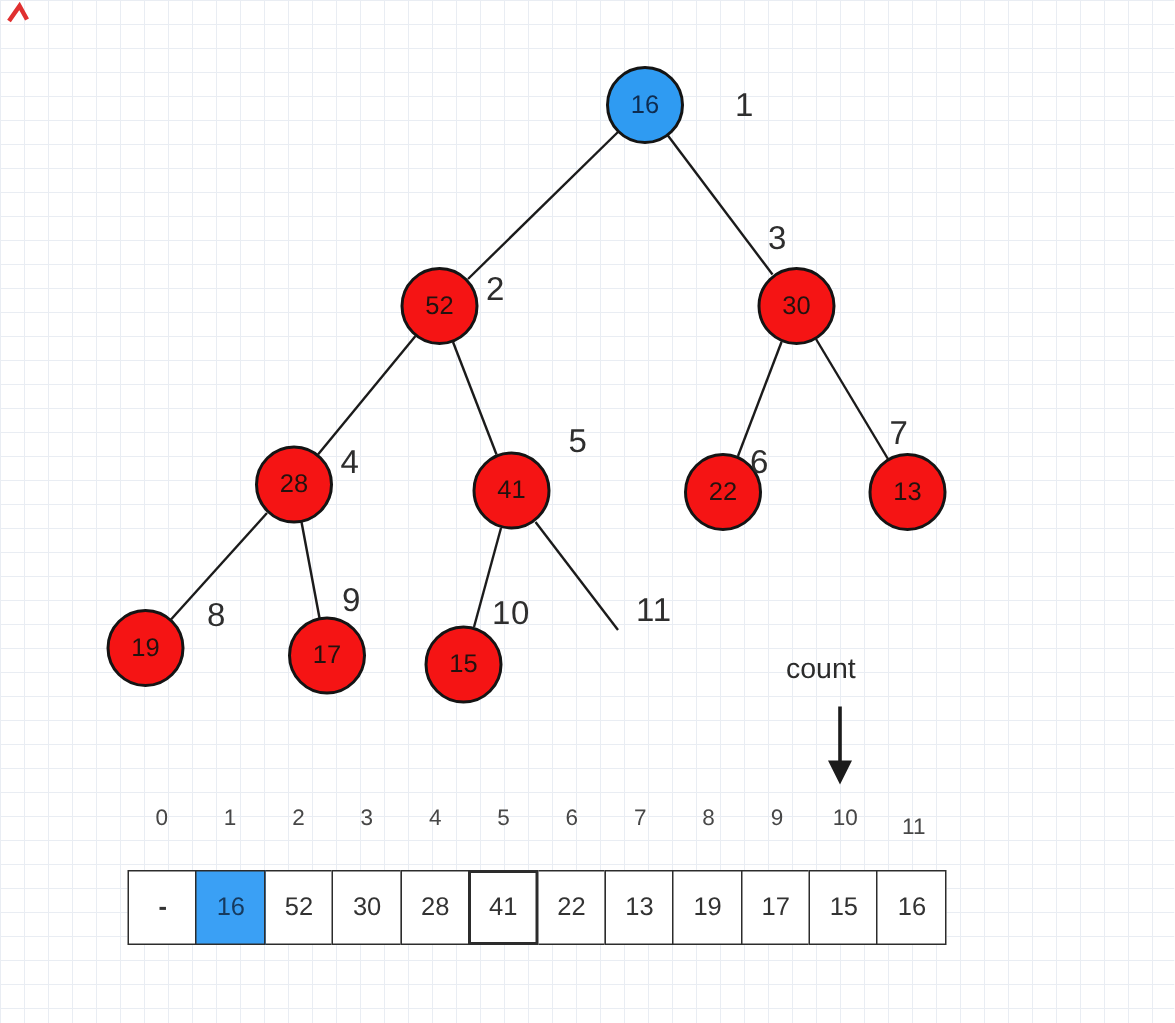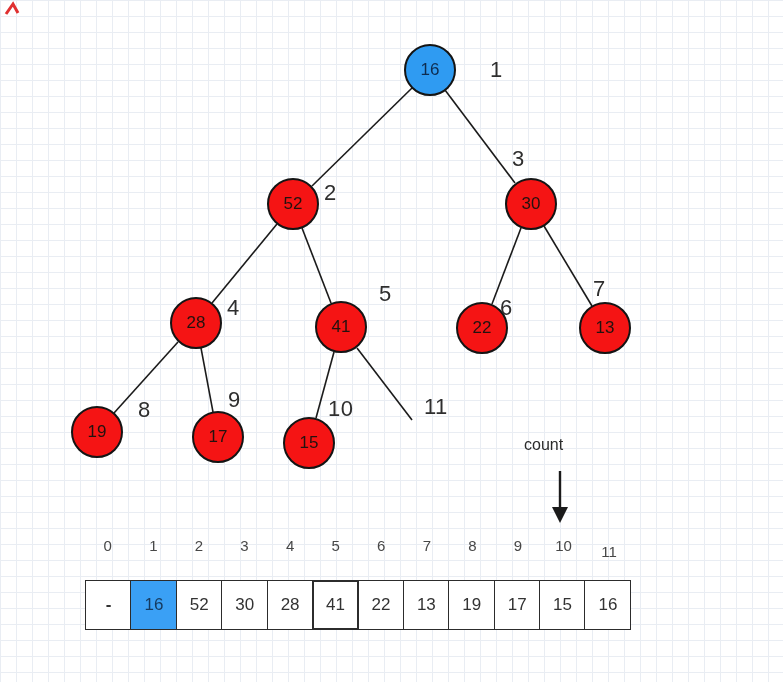--- a/index.html
+++ b/index.html
@@ -20,21 +20,21 @@
   .node{
     position:absolute; width:52px; height:52px; border-radius:50%;
     border:2px solid #141414; display:flex; align-items:center; justify-content:center;
     font-size:17px; color:#23120f;
   }
   .node.red{ background:var(--node-red,#f51414); }
   .node.blue{ background:var(--node-blue,#2f9bf2); color:#0e2c50; }
 
   .order{ position:absolute; font-size:22px; color:#2e2e2e; letter-spacing:.5px; }
 
-  .count-label{ position:absolute; left:524px; top:436px; font-size:16px; color:#2b2b2b; }
+  .count-label{ position:absolute; left:524px; top:436px; font-size:19px; color:#2b2b2b; }
 
   .idx-row{ position:absolute; left:85px; top:537px; width:547px; display:flex; }
   .idx-row span{ flex:1; text-align:center; font-size:15px; color:#474747; }
   .idx-row span:last-child{ position:relative; top:6px; }
 
   .cells{ position:absolute; left:85px; top:580px; display:flex; }
   .cell{
     width:47px; height:50px; background:#fff;
     border:1.6px solid #2c2c2c; margin-left:-1.6px;
     display:flex; align-items:center; justify-content:center;

